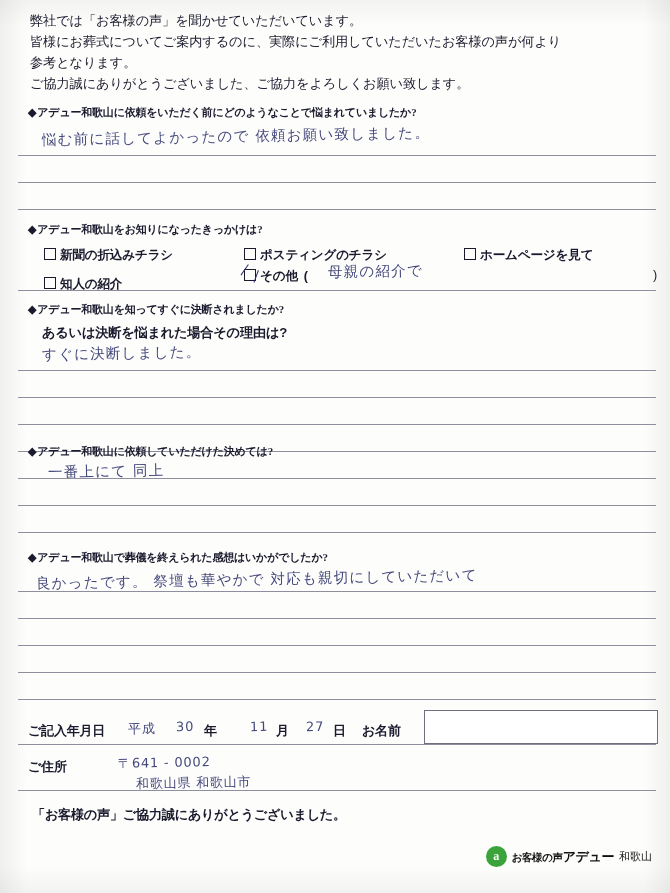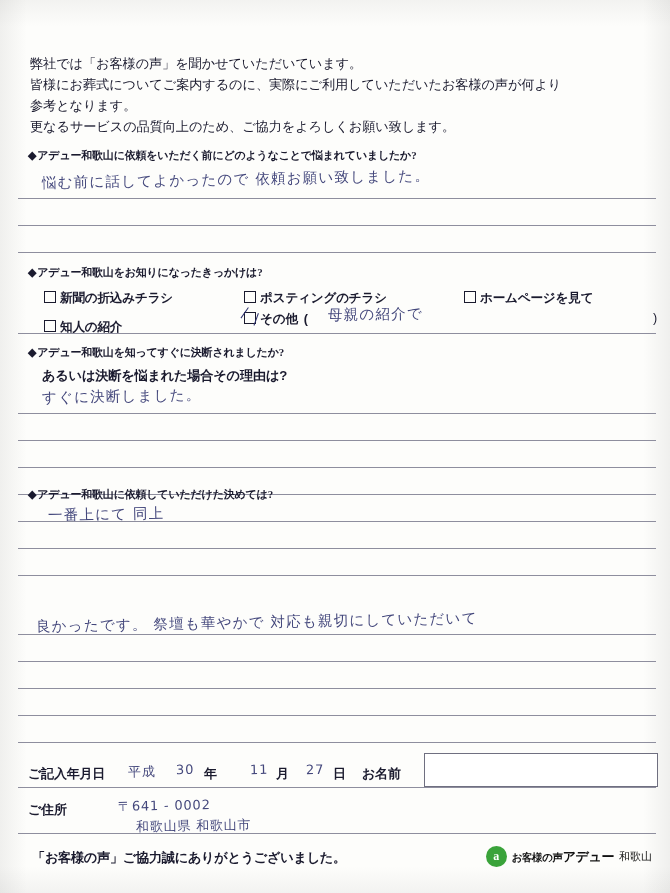--- a/index.html
+++ b/index.html
@@ -32,21 +32,20 @@
       linear-gradient(to bottom, rgba(120,120,120,0.08), rgba(255,255,255,0) 3%),
       linear-gradient(to top, rgba(120,120,120,0.08), rgba(255,255,255,0) 3%);
     pointer-events: none;
   }
   .inner {
     position: absolute;
     left: 18px;
     right: 14px;
     top: 10px;
     bottom: 8px;
-    margin-top: 43px;
   }
   .intro {
     font-size: 13.2px;
     line-height: 21px;
     letter-spacing: -0.1px;
   }
   .intro div { white-space: nowrap; }
 
   .q {
     font-size: 11px;
@@ -179,21 +178,21 @@
 </head>
 <body>
 
 <div class="sheet">
   <div class="inner">
 
     <div class="intro" style="position:absolute;left:12px;top:0px;">
       <div>弊社では「お客様の声」を聞かせていただいています。</div>
       <div>皆様にお葬式についてご案内するのに、実際にご利用していただいたお客様の声が何より</div>
       <div>参考となります。</div>
-      <div>更なるサービスの品質向上のため、ご協力をよろしくお願い致します。</div>
+      <div>ご協力誠にありがとうございました、ご協力をよろしくお願い致します。</div>
     </div>
 
     <div class="q" style="position:absolute;left:10px;top:95px;">
       <span class="dia">◆</span><span>アデュー和歌山に依頼をいただく前にどのようなことで悩まれていましたか?</span>
     </div>
     <div class="hw" style="left:24px;top:117px;">悩む前に話してよかったので 依頼お願い致しました。</div>
     <div class="rule" style="top:145px;"></div>
     <div class="rule" style="top:172px;"></div>
     <div class="rule" style="top:199px;"></div>
 
@@ -231,20 +230,23 @@
     <div class="rule" style="top:441px;"></div>
 
     <div class="q" style="position:absolute;left:10px;top:434px;">
       <span class="dia">◆</span><span>アデュー和歌山に依頼していただけた決めては?</span>
     </div>
     <div class="hw" style="left:30px;top:452px;">一番上にて  同上</div>
     <div class="rule" style="top:468px;"></div>
     <div class="rule" style="top:495px;"></div>
     <div class="rule" style="top:522px;"></div>
 
+    <div class="q" style="position:absolute;left:10px;top:540px;">
+      <span class="dia">◆</span><span>アデュー和歌山で葬儀を終えられた感想はいかがでしたか?</span>
+    </div>
     <div class="hw" style="left:18px;top:560px;">良かったです。 祭壇も華やかで 対応も親切にしていただいて</div>
     <div class="rule" style="top:581px;"></div>
     <div class="rule" style="top:608px;"></div>
     <div class="rule" style="top:635px;"></div>
     <div class="rule" style="top:662px;"></div>
     <div class="rule" style="top:689px;"></div>
 
     <div class="footline" style="left:10px;top:712px;">ご記入年月日</div>
     <div class="hw small" style="left:110px;top:710px;">平成</div>
     <div class="hw small" style="left:158px;top:709px;">30</div>

